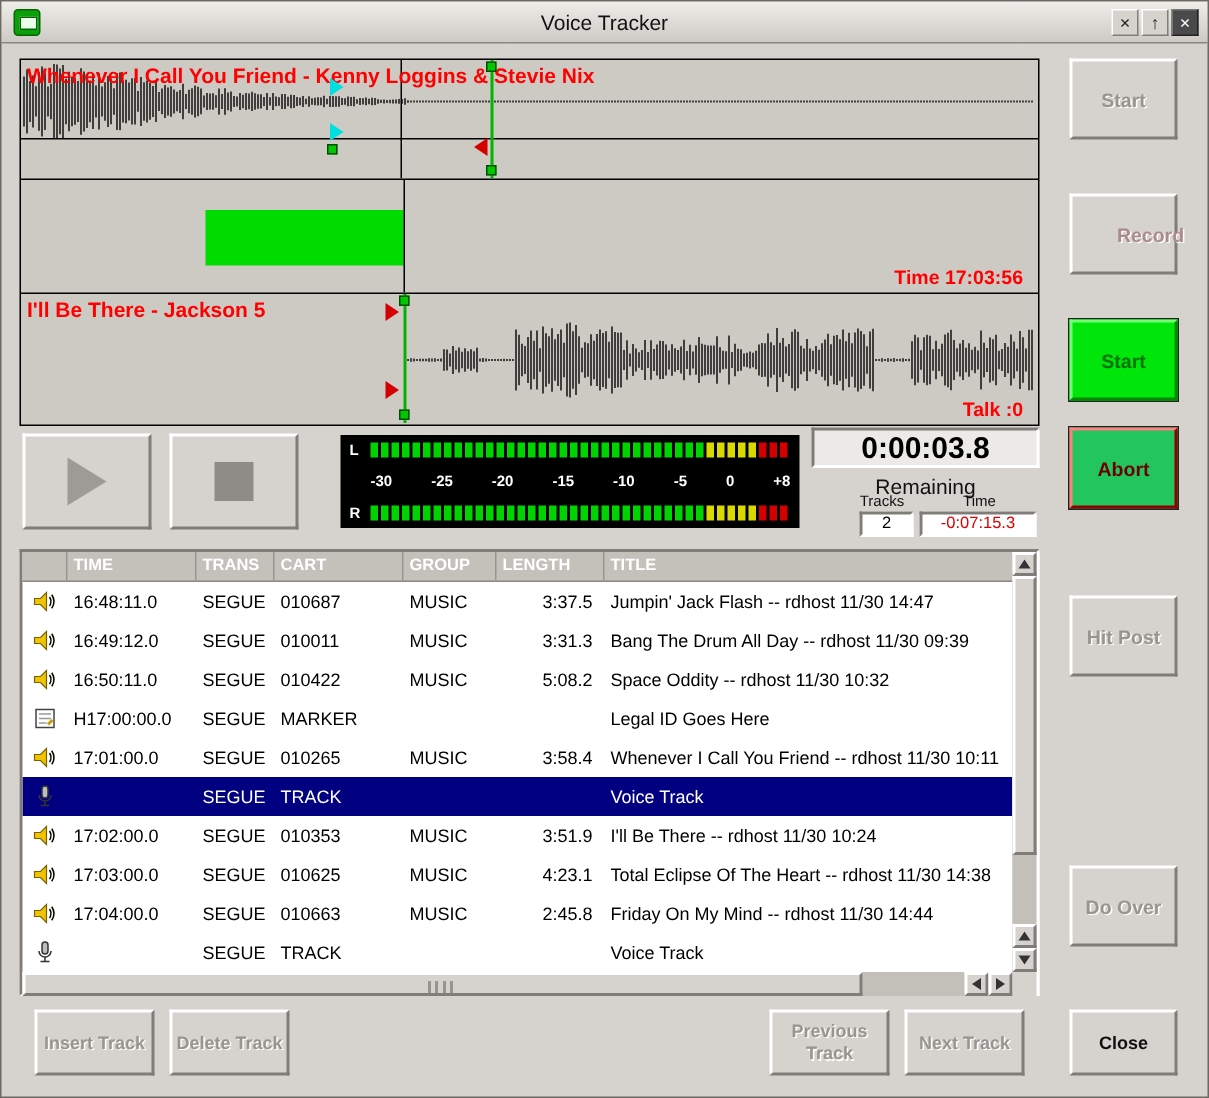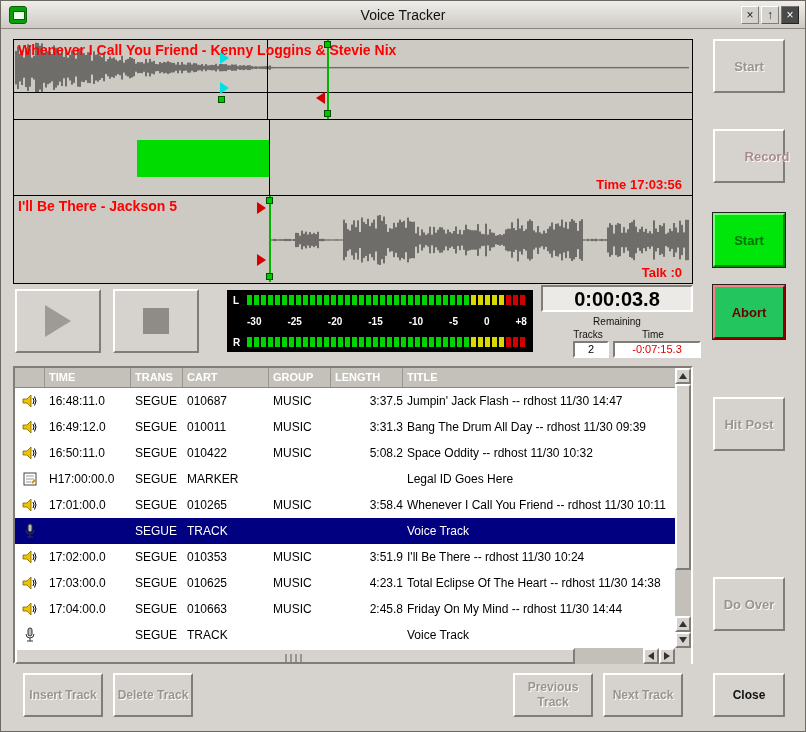--- a/index.html
+++ b/index.html
@@ -99,49 +99,49 @@
   .seg.g { background:#00d400; } .seg.y { background:#d9d900; } .seg.r { background:#d40000; }
   .meter-scale { display:flex; justify-content:space-between; margin-left:14px; color:#fff; font-size:10px; font-weight:bold; height:13px; line-height:13px; }
 
   
   .time-panel { position:absolute; left:540px; top:284px; width:152px; height:74px; }
   .elapsed-box {
     position:absolute; left:0; top:0; width:152px; height:27px;
     background:#eceae6; border:2px solid; border-color:#807d78 #fff #fff #807d78;
     font-size:20px; font-weight:bold; text-align:center; line-height:24px; color:#000;
   }
-  .remaining-label { position:absolute; left:0; top:31px; width:152px; text-align:center; font-size:10px; color:#111; }
+  .remaining-label { position:absolute; left:0; top:31px; width:152px; text-align:center; font-size:14px; color:#111; }
   .mini-label { position:absolute; top:44px; font-size:10px; color:#111; text-align:center; }
   .tracks-label { left:26px; width:42px; }
   .time-label   { left:86px; width:52px; }
   .val-box {
     position:absolute; top:56px; height:17px; background:#fff;
     border:2px solid; border-color:#807d78 #fff #fff #807d78;
     font-size:11px; line-height:13px; text-align:center; overflow:hidden; white-space:nowrap;
   }
   .tracks-box { left:32px; width:36px; color:#000; }
-  .time-box   { left:72px; width:88px; color:#e00000; }
+  .time-box   { left:72px; width:78px; color:#e00000; }
 
   
   .log-table {
     position:absolute; left:12px; top:365px; width:680px; height:298px;
     border:2px solid; border-color:#807d78 #fff #fff #807d78; background:#fff;
   }
   .log-header { position:absolute; left:0; top:0; width:660px; height:20px; display:flex; background:#c4c1bb; border-bottom:1px solid #8a8781; }
   .hcell { font-size:11px; font-weight:bold; color:#fff; line-height:19px; padding-left:4px; border-right:1px solid #979791; overflow:hidden; white-space:nowrap; }
   .log-body { position:absolute; left:0; top:20px; width:660px; height:260px; overflow:hidden; background:#a3a3a3; }
   .log-row { display:flex; height:26px; background:#fff; color:#000; }
   .log-row.sel { background:#000080; color:#fff; }
   .cell { font-size:12px; line-height:26px; padding-left:4px; white-space:nowrap; overflow:hidden; }
   .c-icon   { width:30px; display:flex; align-items:center; justify-content:center; padding:0; }
   .c-time   { width:86px; }
   .c-trans  { width:52px; }
   .c-cart   { width:86px; }
   .c-group  { width:62px; }
-  .c-length { width:72px; text-align:right; }
+  .c-length { width:72px; text-align:right; padding-right:8px; }
   .c-title  { flex:1; }
 
   
   .vscroll { position:absolute; left:660px; top:0; width:16px; height:280px; background:#c3c0ba; }
   .hscroll { position:absolute; left:0; top:280px; width:660px; height:16px; background:#c3c0ba; }
   .corner  { position:absolute; left:660px; top:280px; width:16px; height:16px; background:#d6d3ce; }
   .sbtn { position:absolute; width:16px; height:16px; }
   .sthumb { position:absolute; background:#d6d3ce; border:2px solid; border-color:#fff #807d78 #807d78 #fff; }
   .arr { width:0; height:0; }
   .arr.up    { border-left:4px solid transparent; border-right:4px solid transparent; border-bottom:6px solid #333; }

